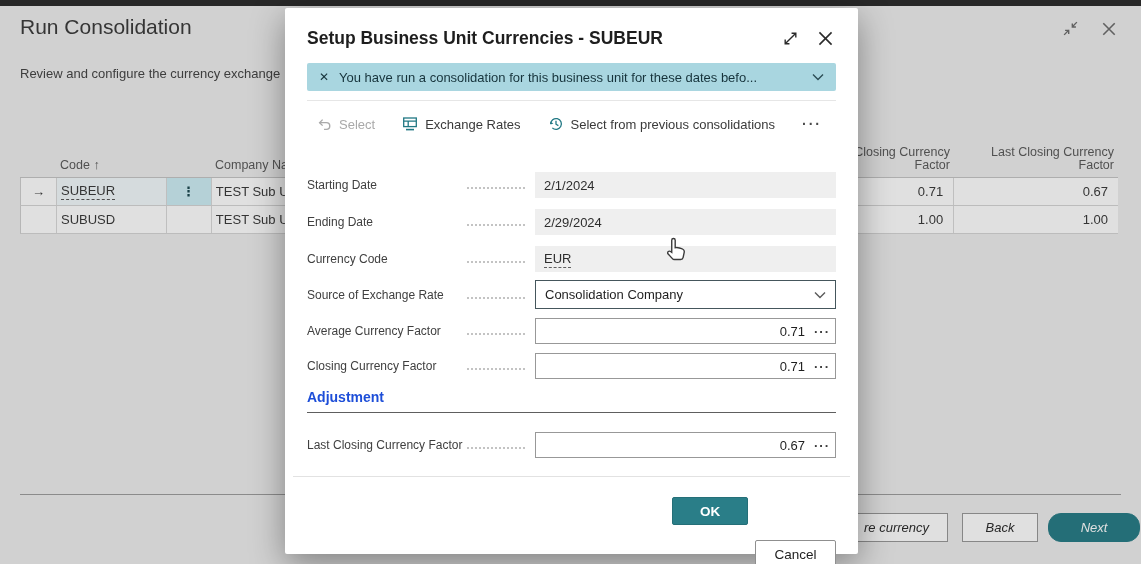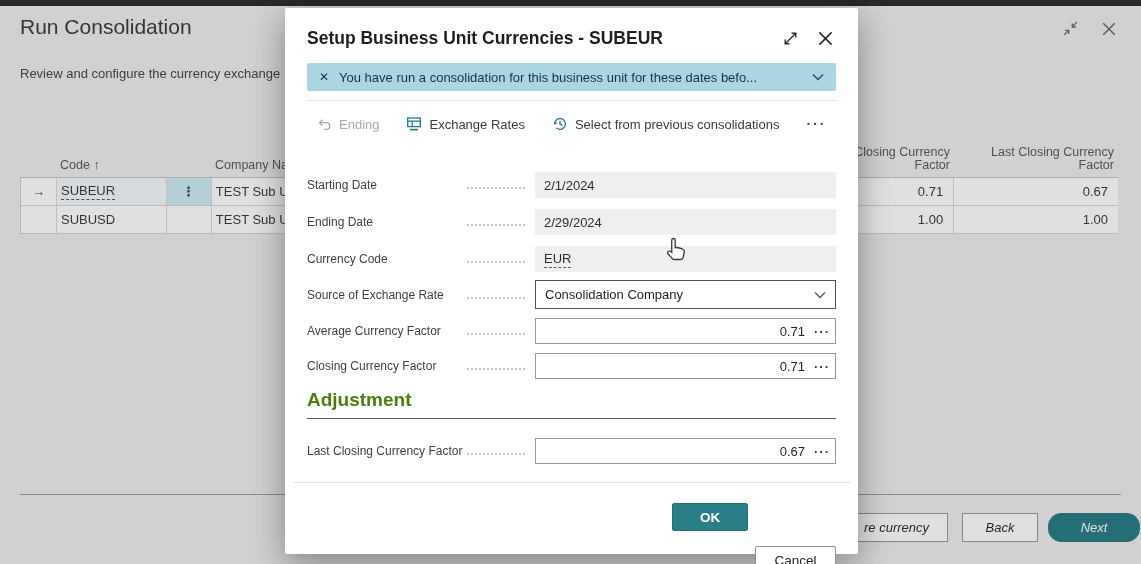--- a/index.html
+++ b/index.html
@@ -69,21 +69,21 @@
   .ctl { width:301px; height:26px; font-size:13px; }
   .ctl.readonly { background:#efefef; display:flex; align-items:center; padding-left:9px; color:#2e2e2e; }
   .link-dashed { border-bottom:1px dashed #5f5f5f; padding-bottom:1px; }
   .ctl.selectbox { height:29px; background:#ffffff; border:1.5px solid #45565c; display:flex; align-items:center; padding:0 9px; color:#1f1f1f; cursor:pointer;gap:18px; }
   .selectbox .sel-val { flex:1; }
   .ctl.numbox { background:#ffffff; border:1px solid #989898; display:flex; align-items:center; }
   .numbox input { flex:1; border:none; outline:none; background:transparent; text-align:right; font-size:13px; color:#1f1f1f;
                   font-family:"Liberation Sans","DejaVu Sans",sans-serif; padding-right:4px; min-width:0; }
   .assist { width:26px; text-align:center; color:#3a3a3a; font-weight:bold; letter-spacing:1px; cursor:pointer; font-size:13px; }
 
-  .section-h { margin-top:10px; padding-bottom:7px; border-bottom:1px solid #5e5e5e; font-size:19px; font-weight:bold; color:#4d7c0f; }
+  .section-h { margin-top:10px; padding-bottom:7px; border-bottom:1px solid #5e5e5e; font-size:14px; font-weight:bold; color:#1d4ed8; }
 
   .m-footline { margin:18px -14px 0 -14px; border-top:1px solid #e2e2e2; }
   .m-btnrow { margin-top:20px; display:flex; justify-content:flex-end; gap:7px; }
   .mbtn { height:28px; font-size:13.5px; display:flex; align-items:center; justify-content:center; cursor:pointer; border-radius:2px; }
   .mbtn.ok { width:76px; background:#2a7e88; color:#ffffff; border:1px solid #256f78; font-weight:bold; }
   .mbtn.cancel { width:81px; background:#ffffff; color:#222222; border:1px solid #8f8f8f;margin-top:43px; }
 
   .cursor { position:absolute; left:662px; top:236px; z-index:5; pointer-events:none; }
 
   .mt34{margin-top:34px}.mt11{margin-top:11px}.mt8{margin-top:8px}.mt9{margin-top:9px}.mt19{margin-top:19px}
@@ -175,21 +175,21 @@
       </svg>
     </span>
   </div>
 
   <div class="toolbar">
     <span class="tb-item disabled">
       <svg width="15" height="15" viewBox="0 0 16 16" fill="none" stroke="#aaaaaa" stroke-width="1.5">
         <path d="M6 2.8 L2.8 6 L6 9.2"></path>
           <path d="M2.8 6 H10 a3.6 3.6 0 0 1 0 7.2 H7.5"></path>
       </svg>
-      <span>Ending</span>
+      <span>Select</span>
     </span>
     <span class="tb-item">
       <svg width="16" height="16" viewBox="0 0 16 16" fill="none" stroke="#217884" stroke-width="1.3">
         <rect x="1.7" y="2" width="12.6" height="8.6"></rect>
           <path d="M1.7 5.2 H14.3 M6.2 5.2 V10.6"></path>
           <path d="M4 13.6 h8" stroke-width="1.6"></path>
       </svg>
       <span>Exchange Rates</span>
     </span>
     <span class="tb-item">

